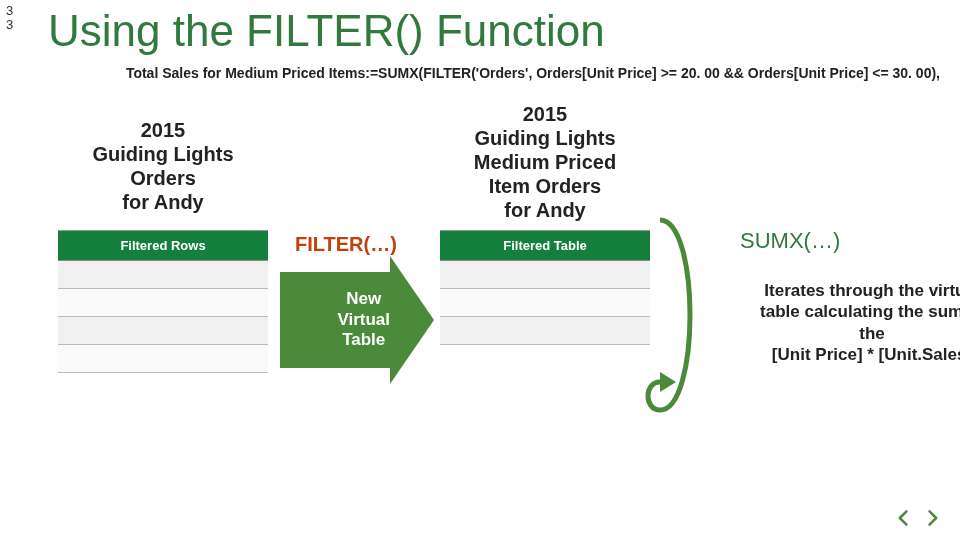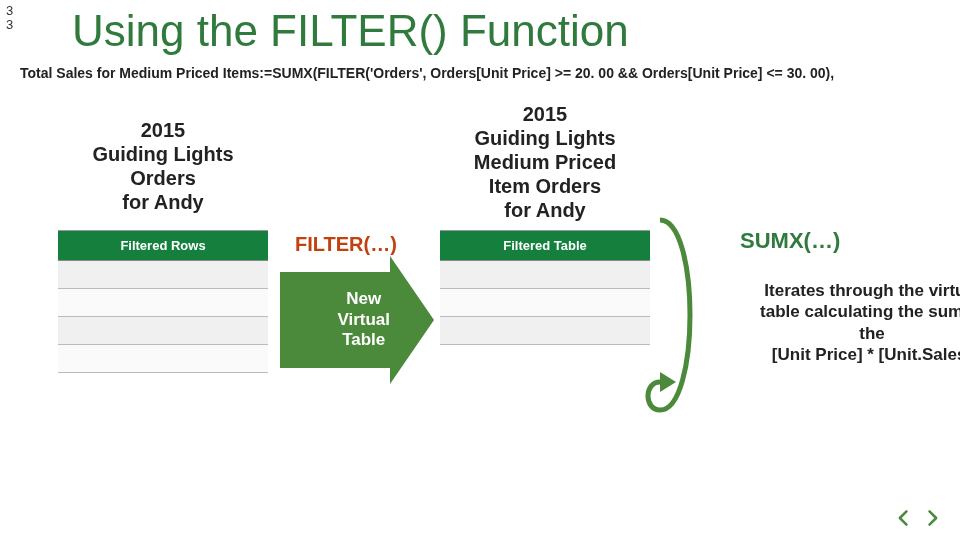--- a/index.html
+++ b/index.html
@@ -19,31 +19,31 @@
     color: #333;
     line-height: 1.05;
   }
   .title {
     position: absolute;
     top: 6px;
     left: 48px;
     font-size: 44px;
     font-weight: 300;
     color: #2f7a3c;
-    margin-left: 24px;
   }
   .formula {
     position: absolute;
     top: 64px;
     left: 20px;
     right: 20px;
     font-size: 14px;
     font-weight: 600;
     color: #222;
     line-height: 1.3;
+    text-align: right;
   }
   .formula .line2 { padding-left: 80px; display: block; }
 
   .left-table-title {
     position: absolute;
     top: 118px;
     left: 68px;
     width: 190px;
     text-align: center;
     font-size: 20px;
@@ -133,21 +133,21 @@
     left: 640px;
     width: 70px;
     height: 210px;
   }
 
   .sumx-label {
     position: absolute;
     top: 228px;
     left: 740px;
     font-size: 22px;
-    font-weight: 700;
+    font-weight: 400;
     color: #2f7a3c;
     text-align: center;
   }
   .sumx-desc {
     position: absolute;
     top: 280px;
     left: 752px;
     width: 240px;
     font-size: 17px;
     font-weight: 700;

